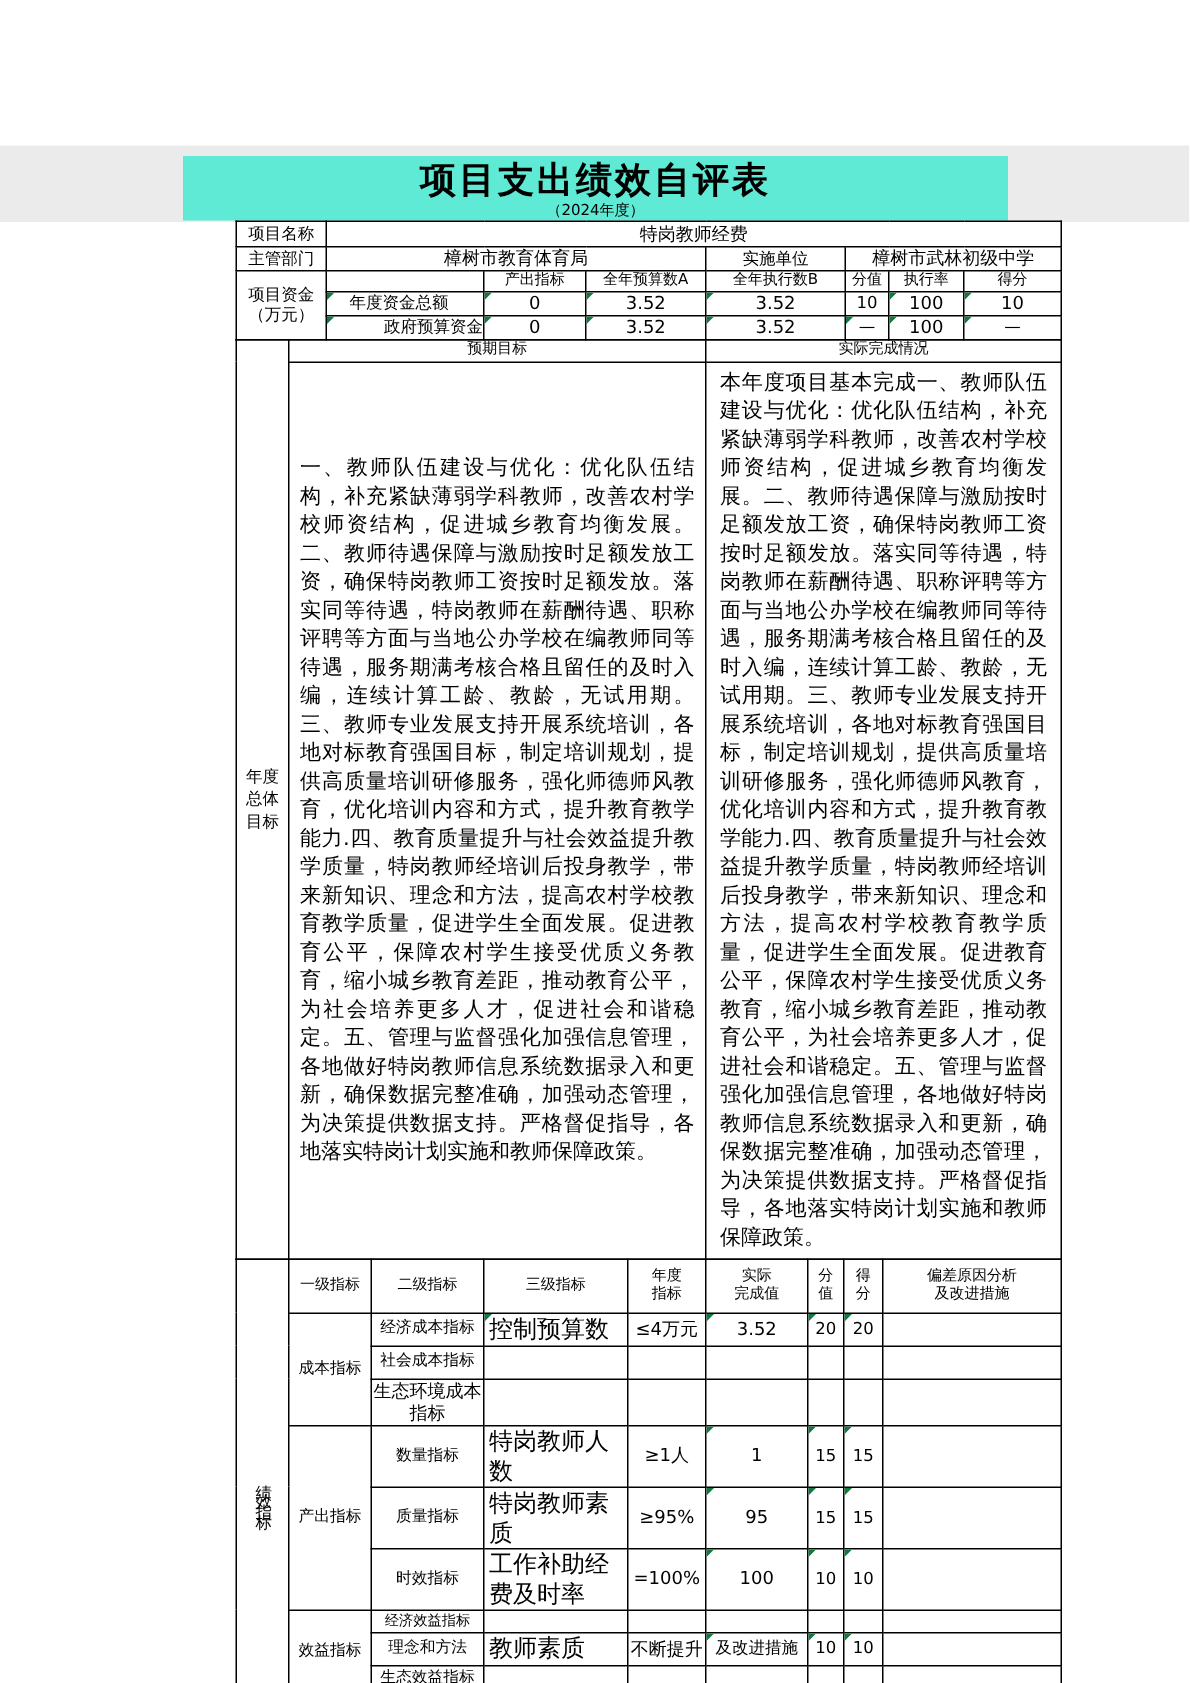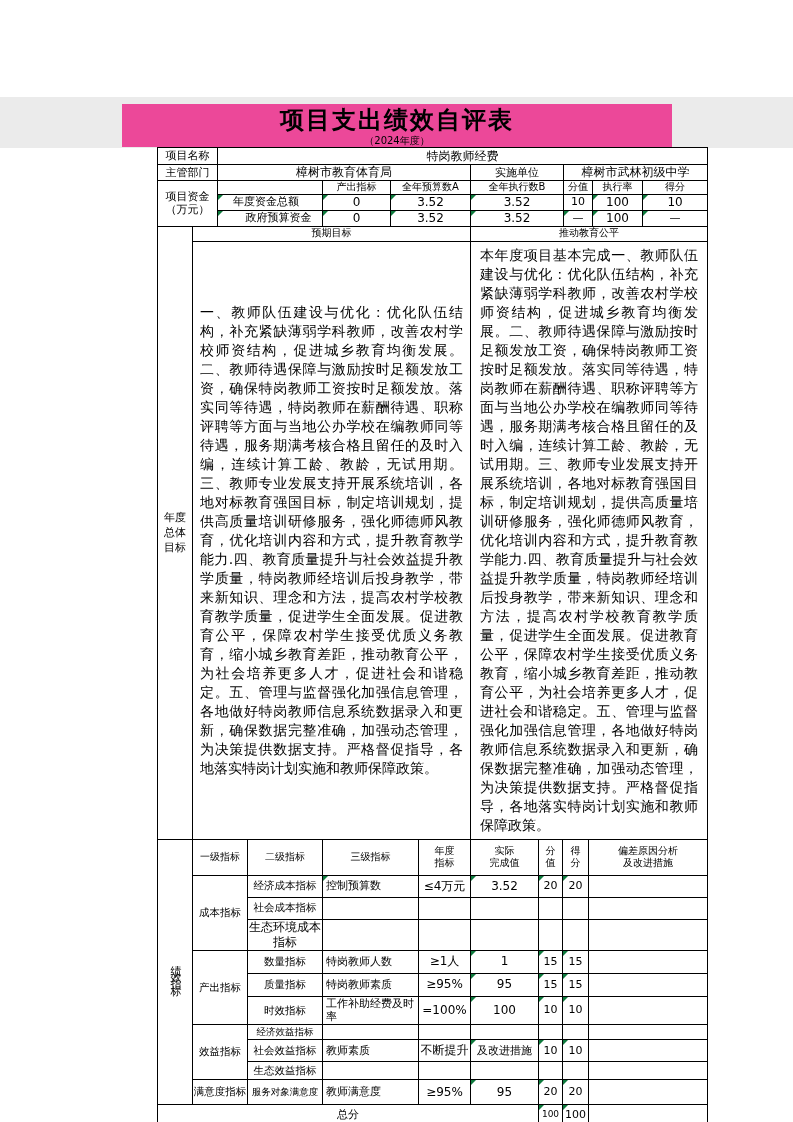--- a/index.html
+++ b/index.html
@@ -1,36 +1,36 @@
 <!DOCTYPE html>
 <html style="--tri: #0e7a3d;"><head>
 <meta charset="utf-8">
 <style>
   html,body{margin:0;padding:0;background:#fff;}
   #page{position:relative;width:793px;height:1122px;background:#ffffff;overflow:hidden;
         font-family:"DejaVu Sans","Liberation Sans",sans-serif;color:#000;}
   
   #title-band{position:absolute;left:0;top:97px;width:793px;height:51px;background:#ebebeb;}
-  #title-card{position:absolute;left:122px;top:104px;width:550px;height:43px;background:#ec4899;
+  #title-card{position:absolute;left:122px;top:104px;width:550px;height:43px;background:#5eead4;
               text-align:center;}
   #doc-title{font-family:"DejaVu Serif","Liberation Serif",serif;font-weight:bold;
              font-size:24px;line-height:30px;letter-spacing:2px;margin-top:1px;}
   #doc-subtitle{font-size:10px;line-height:12px;}
   
   #sheet{position:absolute;left:112px;top:147px;width:550px;margin-left:45px;}
   table{border-collapse:collapse;table-layout:fixed;width:550px;}
   #goal-table,#ind-table{margin-top:-1px;}
   td,th{border:1px solid #000;padding:0;text-align:center;vertical-align:middle;
         overflow:hidden;font-weight:normal;font-size:11px;line-height:1.25;}
   .lbl{font-size:11px;}
   .hd{font-size:10px;}
   .val{font-size:12px;}
   .ws{font-size:11px;}
   .pl{white-space:pre-line;}
-  .l3{text-align:left;padding-left:3px;font-size:11px;}
+  .l3{text-align:left;padding-left:3px;font-size:16px;}
   .l2{font-size:10.5px;}
   .tgt{font-size:12px;}
   .act{font-size:11px;white-space:nowrap;}
   .small{font-size:9px;}
   .goal-text{font-size:14px;line-height:19px;text-align:justify;padding:4px 7px;}
   .vert-wrap{display:inline-block;width:24px;font-size:11px;line-height:15px;}
   .vert{writing-mode:vertical-lr;text-orientation:upright;letter-spacing:7px;font-size:11px;}
   
   .tri{position:relative;}
   .tri::before{content:"";position:absolute;top:0;left:0;width:0;height:0;
@@ -87,21 +87,21 @@
       <tr style="height:16px">
         <td class="lbl tri" style="text-align:left;padding-left:15px">年度资金总额</td>
         <td class="val tri">0</td>
         <td class="val tri">3.52</td>
         <td class="val tri">3.52</td>
         <td class="ws">10</td>
         <td class="val tri">100</td>
         <td class="val tri">10</td>
       </tr>
       <tr style="height:16px">
-        <td class="lbl tri" style="text-align:center;padding-left:17px">政府预算资金</td>
+        <td class="lbl tri" style="text-align:right;padding-left:17px">政府预算资金</td>
         <td class="val tri">0</td>
         <td class="val tri">3.52</td>
         <td class="val tri">3.52</td>
         <td class="ws tri">—</td>
         <td class="val tri">100</td>
         <td class="ws tri">—</td>
       </tr>
     </tbody>
       </table>
 
@@ -110,21 +110,21 @@
         <col style="width:35px">
           <col style="width:278px">
           <col style="width:237px">
       </colgroup>
       <tbody>
           <tr style="height:15px">
         <td rowspan="2">
           <span class="vert-wrap">年度总体目标</span>
         </td>
         <td class="hd">预期目标</td>
-        <td class="hd">推动教育公平</td>
+        <td class="hd">实际完成情况</td>
       </tr>
       <tr style="height:370px">
         <td class="goal-text">一、教师队伍建设与优化：优化队伍结构，补充紧缺薄弱学科教师，改善农村学校师资结构，促进城乡教育均衡发展。二、教师待遇保障与激励按时足额发放工资，确保特岗教师工资按时足额发放。落实同等待遇，特岗教师在薪酬待遇、职称评聘等方面与当地公办学校在编教师同等待遇，服务期满考核合格且留任的及时入编，连续计算工龄、教龄，无试用期。三、教师专业发展支持开展系统培训，各地对标教育强国目标，制定培训规划，提供高质量培训研修服务，强化师德师风教育，优化培训内容和方式，提升教育教学能力.四、教育质量提升与社会效益提升教学质量，特岗教师经培训后投身教学，带来新知识、理念和方法，提高农村学校教育教学质量，促进学生全面发展。促进教育公平，保障农村学生接受优质义务教育，缩小城乡教育差距，推动教育公平，为社会培养更多人才，促进社会和谐稳定。五、管理与监督强化加强信息管理，各地做好特岗教师信息系统数据录入和更新，确保数据完整准确，加强动态管理，为决策提供数据支持。严格督促指导，各地落实特岗计划实施和教师保障政策。</td>
         <td class="goal-text" style="padding:4px 9px">本年度项目基本完成一、教师队伍建设与优化：优化队伍结构，补充紧缺薄弱学科教师，改善农村学校师资结构，促进城乡教育均衡发展。二、教师待遇保障与激励按时足额发放工资，确保特岗教师工资按时足额发放。落实同等待遇，特岗教师在薪酬待遇、职称评聘等方面与当地公办学校在编教师同等待遇，服务期满考核合格且留任的及时入编，连续计算工龄、教龄，无试用期。三、教师专业发展支持开展系统培训，各地对标教育强国目标，制定培训规划，提供高质量培训研修服务，强化师德师风教育，优化培训内容和方式，提升教育教学能力.四、教育质量提升与社会效益提升教学质量，特岗教师经培训后投身教学，带来新知识、理念和方法，提高农村学校教育教学质量，促进学生全面发展。促进教育公平，保障农村学生接受优质义务教育，缩小城乡教育差距，推动教育公平，为社会培养更多人才，促进社会和谐稳定。五、管理与监督强化加强信息管理，各地做好特岗教师信息系统数据录入和更新，确保数据完整准确，加强动态管理，为决策提供数据支持。严格督促指导，各地落实特岗计划实施和教师保障政策。</td>
       </tr>
     </tbody>
       </table>
 
     <table id="ind-table">
       <colgroup>
@@ -220,21 +220,21 @@
         <td rowspan="3" class="l2">效益指标</td>
         <td class="l2" style="font-size:9.5px">经济效益指标</td>
         <td></td>
         <td></td>
         <td></td>
         <td></td>
         <td></td>
         <td></td>
       </tr>
       <tr style="height:22px">
-        <td class="l2">社会效益指标</td>
+        <td class="l2">理念和方法</td>
         <td class="l3">教师素质</td>
         <td class="tgt">不断提升</td>
         <td class="act tri">及改进措施</td>
         <td class="ws tri">10</td>
         <td class="ws tri">10</td>
         <td></td>
       </tr>
       <tr style="height:18px">
         <td class="l2">生态效益指标</td>
         <td></td>

